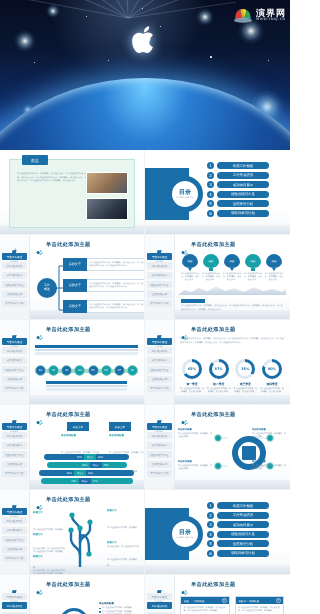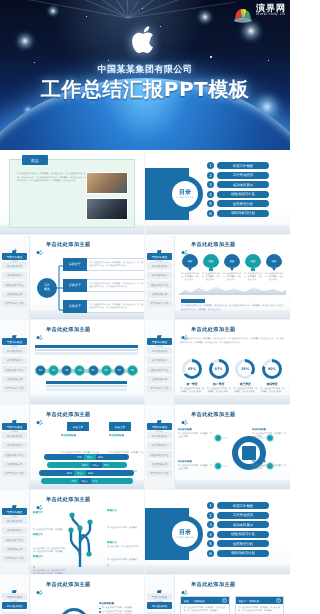--- a/index.html
+++ b/index.html
@@ -44,21 +44,21 @@
     font-size:20px; font-weight:bold; color:#ffffff; letter-spacing:.5px;
     text-shadow:0 0 9px rgba(110,190,255,.95),0 1px 2px rgba(0,20,60,.8);
   }
   .presenter{
     position:absolute; left:50%; transform:translateX(-50%); top:134px;
     padding:2px 16px; border-radius:1px;
     background:linear-gradient(180deg, rgba(18,70,150,.92), rgba(12,48,112,.92));
     border:1px solid rgba(120,190,255,.35);
     font-size:6.5px; color:#dceaff; letter-spacing:.6px; white-space:nowrap;
   }
-  .wmark{ position:absolute; right:4px; top:4px; display:flex; gap:2px; }
+  .wmark{ position:absolute; right:4px; top:4px; display:flex; align-items:center; gap:2px; }
   .wmark .fan{ width:22px; height:22px; position:relative; }
   .wmark .wtxt{ display:flex; flex-direction:column; line-height:1; }
   .wmark .wtxt b{ font-size:9px; color:#ffffff; letter-spacing:1px; }
   .wmark .wtxt i{ font-size:3.2px; color:#cfe2f5; font-style:normal; letter-spacing:.6px; }
 
   
   .grid{ display:flex; flex-wrap:wrap; width:290px; background:#ffffff; }
   .slide{
     position:relative; width:145px; height:85px; overflow:hidden;
     background:#ffffff; border-right:1px solid #f0f2f4; border-bottom:1px solid #f0f2f4;
@@ -260,22 +260,20 @@
       <span class="star" style="left:268px;top:60px;width:1.2px;height:1.2px"></span>
       <span class="star" style="left:142px;top:8px;width:1px;height:1px"></span>
     </div>
     <div class="earth"></div>
 
     <svg class="apple" width="26" height="31" viewBox="0 0 26 31">
       <path fill="#ffffff" d="M18.2 16.3c0-3.4 2.7-5 2.8-5.1-1.5-2.2-3.9-2.5-4.7-2.6-2.2-.2-4 1.2-5 1.2-1.1 0-2.6-1.2-4.3-1.1C4.8 8.8 2.6 10 1.4 12c-2.3 4-1.2 10.2 1.1 13.6 1.1 1.6 2.4 3.4 4.2 3.4 1.7-.1 2.3-1.1 4.4-1.1 2.1 0 2.6 1.1 4.4 1.1 1.8 0 3-1.7 4.1-3.3.9-1.3 1.3-2.5 1.4-2.6-.1 0-3.8-1.5-3.8-4.8z"></path>
       <path fill="#ffffff" d="M15.9 6.3c.9-1.1 1.5-2.6 1.3-4.1-1.3.1-2.9.9-3.9 2-.8.9-1.5 2.5-1.3 4 1.5.1 2.9-.8 3.9-1.9z"></path>
     </svg>
 
-    <div class="company">中国某某集团有限公司</div>
-    <div class="maintitle">工作总结汇报PPT模板</div>
 
     <div class="wmark">
       <div class="fan">
         <svg width="22" height="22" viewBox="0 0 22 22">
           <path d="M3 15 A8 8 0 0 1 19 15 Z" fill="#2b7cc0"></path>
           <path d="M5 15 A6 6 0 0 1 8 5.6 L9.4 15 Z" fill="#e23a2e"></path>
           <path d="M8 5.6 A6 6 0 0 1 11 5 L11 15 Z" fill="#f5a623"></path>
           <path d="M11 5 A6 6 0 0 1 14.3 5.9 L11.8 15 Z" fill="#f7e03c"></path>
           <path d="M14.3 5.9 A6 6 0 0 1 17 15 L13 15 Z" fill="#35a84c"></path>
           <ellipse cx="11" cy="16.4" rx="9" ry="2.4" fill="#9fb6cc" opacity=".8"></ellipse>

